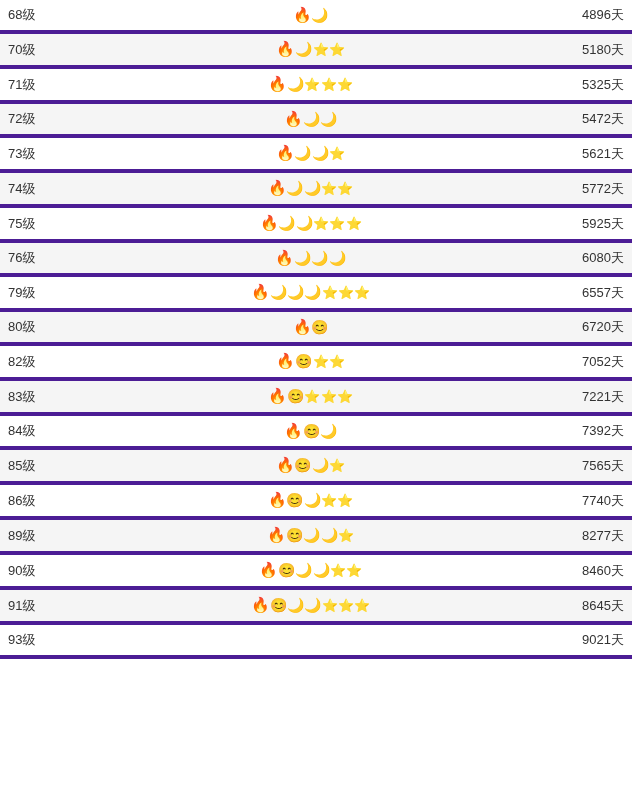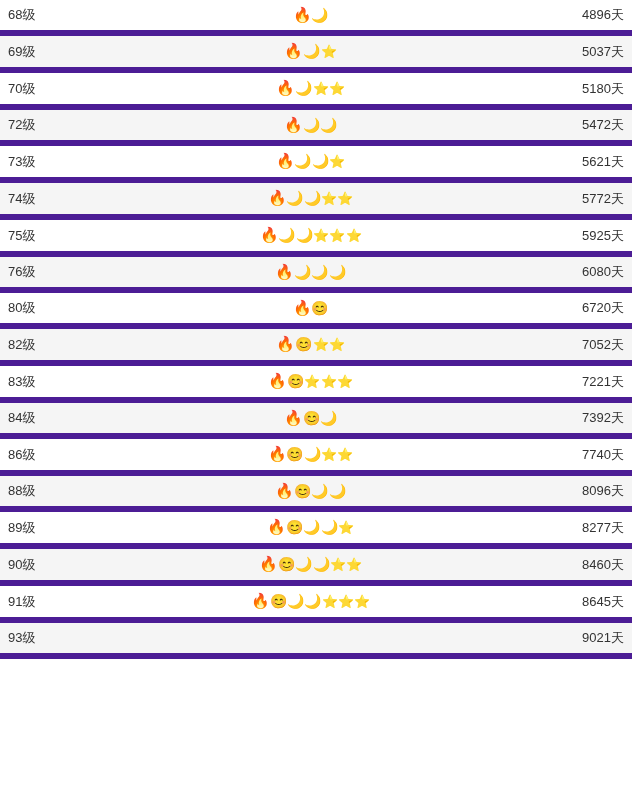--- a/index.html
+++ b/index.html
@@ -6,21 +6,21 @@
     body {
       background: #fff;
       font-family: "Microsoft YaHei", "SimHei", Arial, sans-serif;
       font-size: 13px;
     }
     table {
       width: 632px;
       border-collapse: collapse;
     }
     tr {
-      border-bottom: 6px solid #4c1d95;
+      border-bottom: 4px solid #4c1d95;
     }
     tr:nth-child(odd) {
       background: #fff;
     }
     tr:nth-child(even) {
       background: #f5f5f5;
     }
     td {
       padding: 4px 8px;
       height: 22px;
@@ -46,28 +46,28 @@
 <body>
 
 <table id="main-table">
   <tbody id="table-body">
       <tr>
         <td class="level">68级</td>
         <td class="icons"><span style="font-size:15px;color:#e85000;">🔥</span><span style="font-size:14px;color:#e8a000;">🌙</span></td>
         <td class="days">4896天</td>
       </tr>
       <tr>
-        <td class="level">69级</td>
-        <td class="icons"><span style="font-size:15px;color:#e85000;">🔥</span><span style="font-size:14px;color:#e8a000;">🌙</span><span style="font-size:13px;color:#f0c000;">⭐</span></td>
-        <td class="days">5037天</td>
-      </tr>
-      <tr>
         <td class="level">70级</td>
         <td class="icons"><span style="font-size:15px;color:#e85000;">🔥</span><span style="font-size:14px;color:#e8a000;">🌙</span><span style="font-size:13px;color:#f0c000;">⭐</span><span style="font-size:13px;color:#f0c000;">⭐</span></td>
         <td class="days">5180天</td>
+      </tr>
+      <tr>
+        <td class="level">71级</td>
+        <td class="icons"><span style="font-size:15px;color:#e85000;">🔥</span><span style="font-size:14px;color:#e8a000;">🌙</span><span style="font-size:13px;color:#f0c000;">⭐</span><span style="font-size:13px;color:#f0c000;">⭐</span><span style="font-size:13px;color:#f0c000;">⭐</span></td>
+        <td class="days">5325天</td>
       </tr>
       <tr>
         <td class="level">72级</td>
         <td class="icons"><span style="font-size:15px;color:#e85000;">🔥</span><span style="font-size:14px;color:#e8a000;">🌙</span><span style="font-size:14px;color:#e8a000;">🌙</span></td>
         <td class="days">5472天</td>
       </tr>
       <tr>
         <td class="level">73级</td>
         <td class="icons"><span style="font-size:15px;color:#e85000;">🔥</span><span style="font-size:14px;color:#e8a000;">🌙</span><span style="font-size:14px;color:#e8a000;">🌙</span><span style="font-size:13px;color:#f0c000;">⭐</span></td>
         <td class="days">5621天</td>
@@ -81,48 +81,53 @@
         <td class="level">75级</td>
         <td class="icons"><span style="font-size:15px;color:#e85000;">🔥</span><span style="font-size:14px;color:#e8a000;">🌙</span><span style="font-size:14px;color:#e8a000;">🌙</span><span style="font-size:13px;color:#f0c000;">⭐</span><span style="font-size:13px;color:#f0c000;">⭐</span><span style="font-size:13px;color:#f0c000;">⭐</span></td>
         <td class="days">5925天</td>
       </tr>
       <tr>
         <td class="level">76级</td>
         <td class="icons"><span style="font-size:15px;color:#e85000;">🔥</span><span style="font-size:14px;color:#e8a000;">🌙</span><span style="font-size:14px;color:#e8a000;">🌙</span><span style="font-size:14px;color:#e8a000;">🌙</span></td>
         <td class="days">6080天</td>
       </tr>
       <tr>
+        <td class="level">79级</td>
+        <td class="icons"><span style="font-size:15px;color:#e85000;">🔥</span><span style="font-size:14px;color:#e8a000;">🌙</span><span style="font-size:14px;color:#e8a000;">🌙</span><span style="font-size:14px;color:#e8a000;">🌙</span><span style="font-size:13px;color:#f0c000;">⭐</span><span style="font-size:13px;color:#f0c000;">⭐</span><span style="font-size:13px;color:#f0c000;">⭐</span></td>
+        <td class="days">6557天</td>
+      </tr>
+      <tr>
         <td class="level">80级</td>
         <td class="icons"><span style="font-size:15px;color:#e85000;">🔥</span><span style="font-size:14px;color:#f08000;">😊</span></td>
         <td class="days">6720天</td>
       </tr>
       <tr>
         <td class="level">82级</td>
         <td class="icons"><span style="font-size:15px;color:#e85000;">🔥</span><span style="font-size:14px;color:#f08000;">😊</span><span style="font-size:13px;color:#f0c000;">⭐</span><span style="font-size:13px;color:#f0c000;">⭐</span></td>
         <td class="days">7052天</td>
       </tr>
       <tr>
         <td class="level">83级</td>
         <td class="icons"><span style="font-size:15px;color:#e85000;">🔥</span><span style="font-size:14px;color:#f08000;">😊</span><span style="font-size:13px;color:#f0c000;">⭐</span><span style="font-size:13px;color:#f0c000;">⭐</span><span style="font-size:13px;color:#f0c000;">⭐</span></td>
         <td class="days">7221天</td>
       </tr>
       <tr>
         <td class="level">84级</td>
         <td class="icons"><span style="font-size:15px;color:#e85000;">🔥</span><span style="font-size:14px;color:#f08000;">😊</span><span style="font-size:14px;color:#e8a000;">🌙</span></td>
         <td class="days">7392天</td>
       </tr>
       <tr>
+        <td class="level">85级</td>
+        <td class="icons"><span style="font-size:15px;color:#e85000;">🔥</span><span style="font-size:14px;color:#f08000;">😊</span><span style="font-size:14px;color:#e8a000;">🌙</span><span style="font-size:13px;color:#f0c000;">⭐</span></td>
+        <td class="days">7565天</td>
+      </tr>
+      <tr>
         <td class="level">86级</td>
         <td class="icons"><span style="font-size:15px;color:#e85000;">🔥</span><span style="font-size:14px;color:#f08000;">😊</span><span style="font-size:14px;color:#e8a000;">🌙</span><span style="font-size:13px;color:#f0c000;">⭐</span><span style="font-size:13px;color:#f0c000;">⭐</span></td>
         <td class="days">7740天</td>
-      </tr>
-      <tr>
-        <td class="level">88级</td>
-        <td class="icons"><span style="font-size:15px;color:#e85000;">🔥</span><span style="font-size:14px;color:#f08000;">😊</span><span style="font-size:14px;color:#e8a000;">🌙</span><span style="font-size:14px;color:#e8a000;">🌙</span></td>
-        <td class="days">8096天</td>
       </tr>
       <tr>
         <td class="level">89级</td>
         <td class="icons"><span style="font-size:15px;color:#e85000;">🔥</span><span style="font-size:14px;color:#f08000;">😊</span><span style="font-size:14px;color:#e8a000;">🌙</span><span style="font-size:14px;color:#e8a000;">🌙</span><span style="font-size:13px;color:#f0c000;">⭐</span></td>
         <td class="days">8277天</td>
       </tr>
       <tr>
         <td class="level">90级</td>
         <td class="icons"><span style="font-size:15px;color:#e85000;">🔥</span><span style="font-size:14px;color:#f08000;">😊</span><span style="font-size:14px;color:#e8a000;">🌙</span><span style="font-size:14px;color:#e8a000;">🌙</span><span style="font-size:13px;color:#f0c000;">⭐</span><span style="font-size:13px;color:#f0c000;">⭐</span></td>
         <td class="days">8460天</td>

